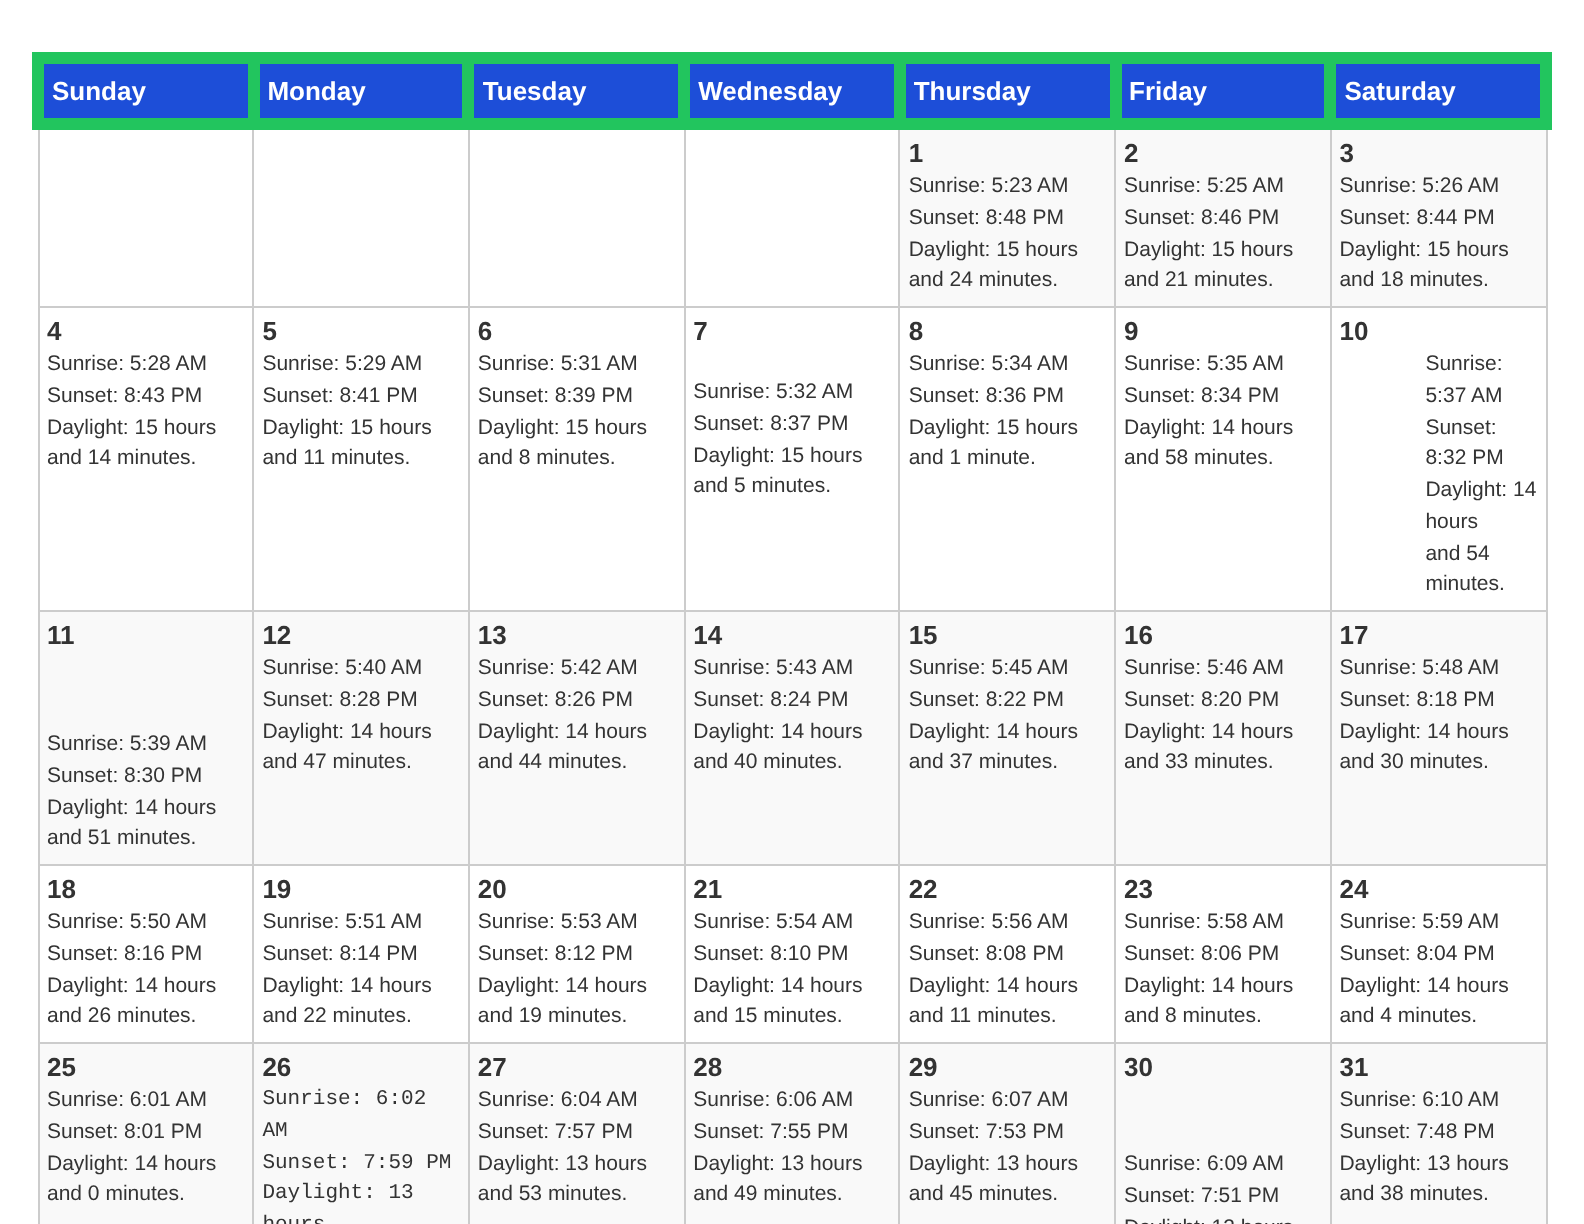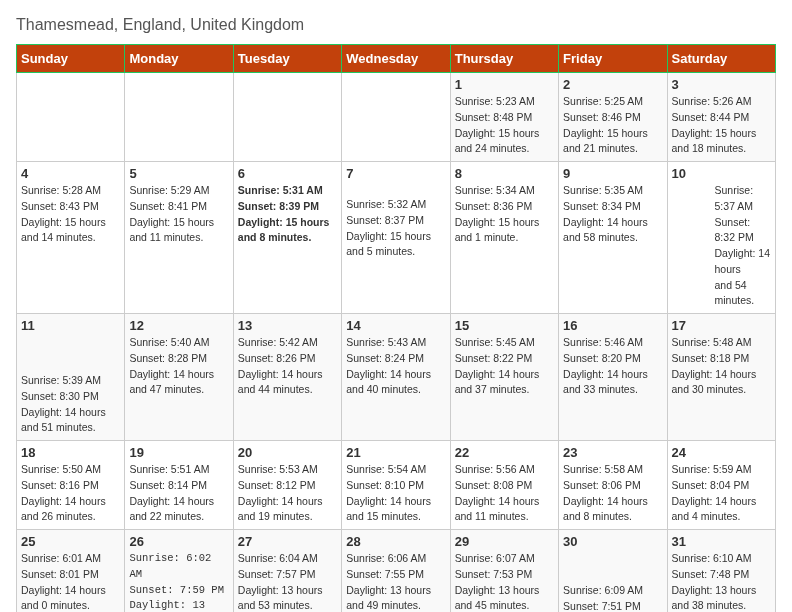--- a/index.html
+++ b/index.html
@@ -43,26 +43,26 @@
     .calendar-subtitle {
       font-size: 16px;
       color: #555;
     }
     table {
       width: 100%;
       border-collapse: collapse;
       font-size: 11px;
     }
     thead tr th {
-      background-color: #c2410c;
+      background-color: #1d4ed8;
       color: #fff;
       padding: 6px 4px;
       text-align: left;
       font-size: 13px;
-      border: 1px solid #22c55e;
+      border: 6px solid #22c55e;
     }
     tbody tr td {
       border: 1px solid #ccc;
       vertical-align: top;
       padding: 4px;
       width: 14.28%;
       min-height: 90px;
       background: #fff;
     }
     tbody tr:nth-child(odd) td {
@@ -88,21 +88,20 @@
       font-size: 11px;
       color: #555;
       text-align: right;
     }
   </style>
 </head>
 <body>
 
 <div class="header-area">
   <div class="title-block">
-    <div class="calendar-subtitle">Thamesmead, England, United Kingdom</div>
   </div>
 </div>
 
 <table>
   <thead>
     <tr>
     <th>Sunday</th>
         <th>Monday</th>
         <th>Tuesday</th>
         <th>Wednesday</th>
@@ -149,21 +148,21 @@
         </td>
         <td>
           <span class="day-num">5</span>
           <div class="day-detail" style="white-space: pre-line;">Sunrise: 5:29 AM
 Sunset: 8:41 PM
 Daylight: 15 hours
 and 11 minutes.</div>
         </td>
         <td>
           <span class="day-num">6</span>
-          <div class="day-detail" style="white-space: pre-line; font-weight: bold;">Sunrise: 5:31 AM
+          <div class="day-detail" style="white-space: pre-line;">Sunrise: 5:31 AM
 Sunset: 8:39 PM
 Daylight: 15 hours
 and 8 minutes.</div>
         </td>
         <td>
           <span class="day-num">7</span>
           <div class="day-detail" style="white-space: pre-line; margin-top: 16px;">Sunrise: 5:32 AM
 Sunset: 8:37 PM
 Daylight: 15 hours
 and 5 minutes.</div>

